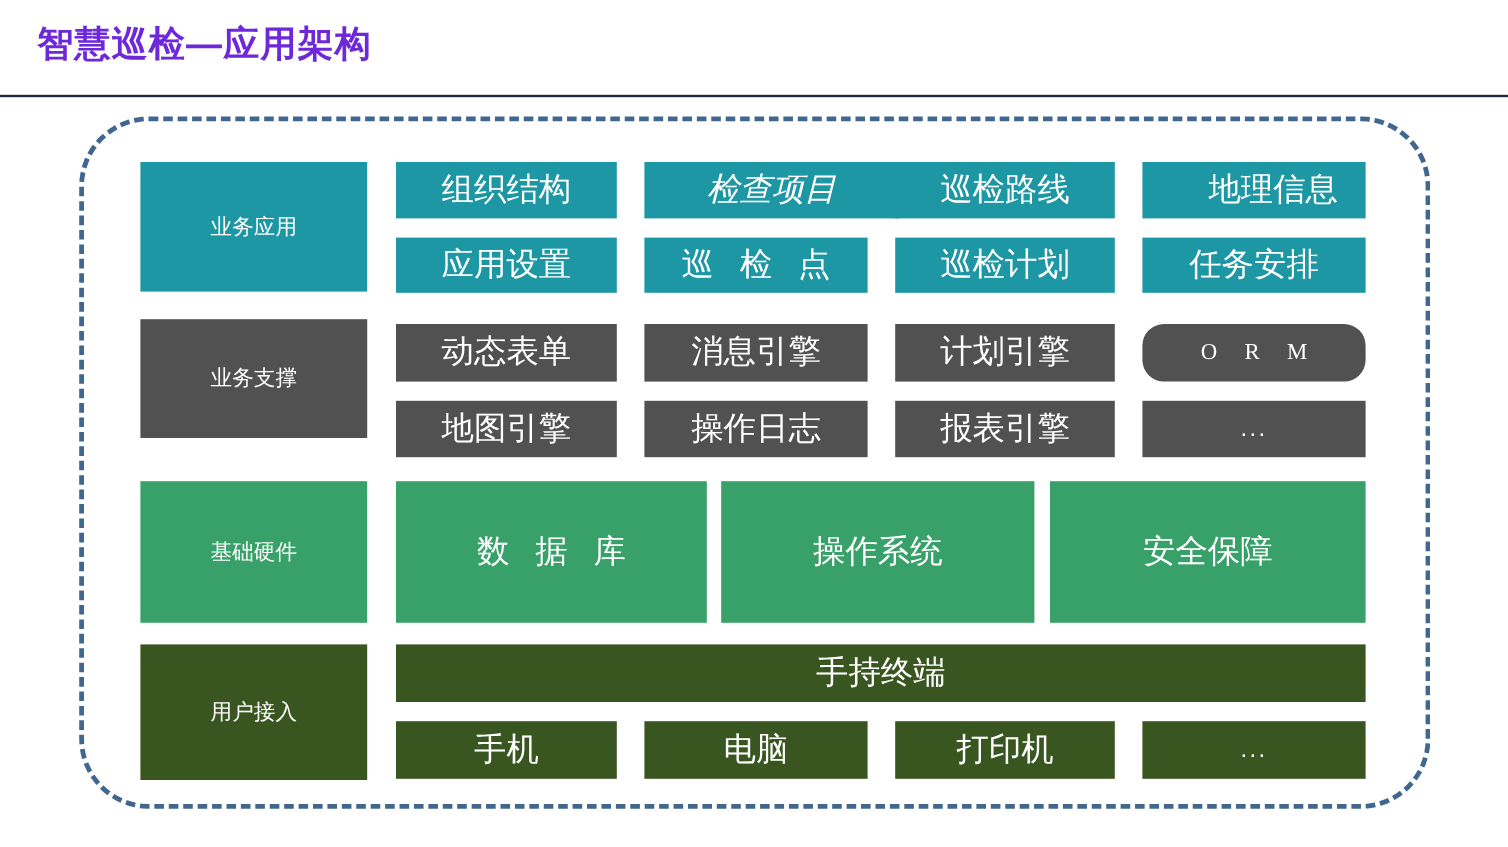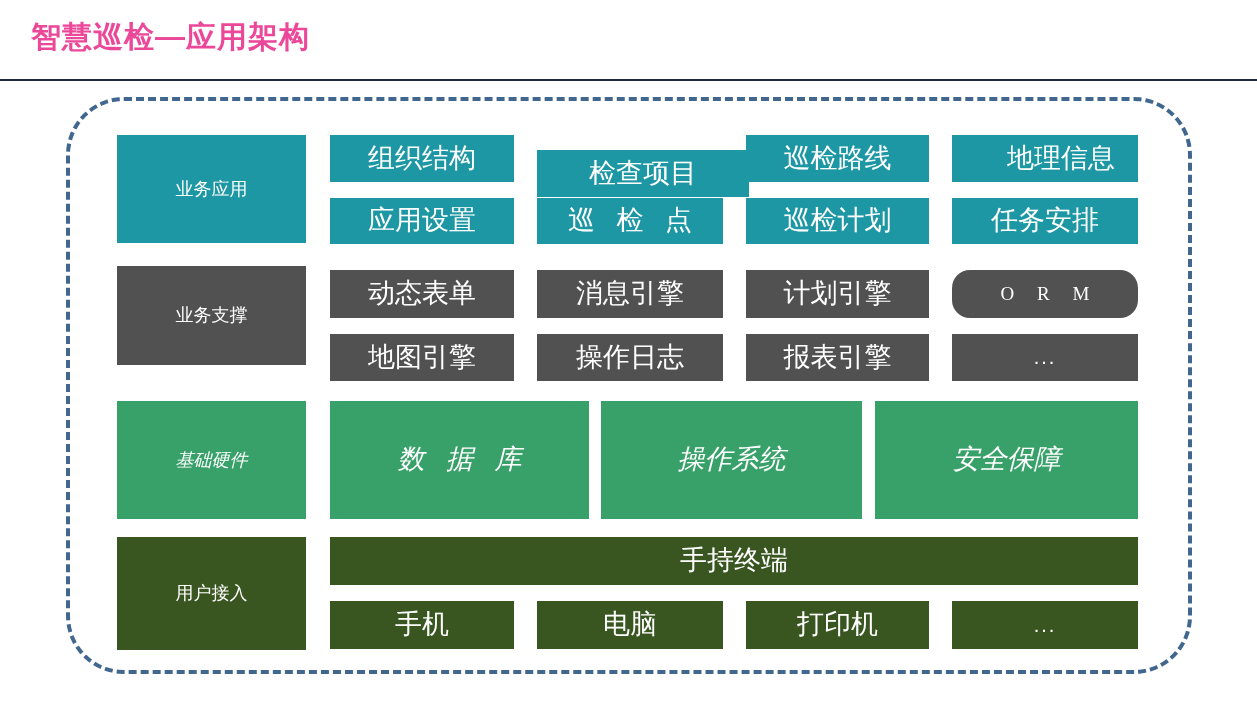--- a/index.html
+++ b/index.html
@@ -15,21 +15,21 @@
     position: relative;
   }
 
   
   #slide-title {
     position: absolute;
     left: 31px;
     top: 17px;
     font-size: 30px;
     font-weight: bold;
-    color: #ec4899;
+    color: #6d28d9;
     letter-spacing: 1px;
     white-space: nowrap;
   }
   #title-rule {
     position: absolute;
     left: 0;
     top: 79px;
     width: 1257px;
     height: 2px;
     background: #1f2b3d;
@@ -76,38 +76,38 @@
     font-size: 19px;
     letter-spacing: 9px;
     text-indent: 9px;
     border-radius: 18px;
   }
   .cell.ellipsis { font-size: 20px; letter-spacing: 2px; }
 
   
   .row-app     { background: #1d97a3; }
   .row-support { background: #515151; }
-  .row-infra   { background: #38a169; font-style: italic; }
+  .row-infra   { background: #38a169; }
   .row-access  { background: #395620; }
 </style>
 </head>
 <body>
 
 <div id="slide-title">智慧巡检—应用架构</div>
 
 <div id="title-rule"></div>
 
 <div id="dashed-frame"></div>
 
 <div id="diagram">
 
   <div class="cell row-app label-cell" style="left:117px; top:135px; width:189px; height:108px;">业务应用</div>
 
   <div class="cell row-app" style="left:330px; top:135px; width:184px; height:47px;">组织结构</div>
-  <div class="cell row-app" style="left:537px; top:150px; width:212px; height:47px;">检查项目</div>
+  <div class="cell row-app" style="left:537px; top:135px; width:212px; height:47px;font-style:italic;">检查项目</div>
   <div class="cell row-app" style="left:746px; top:135px; width:183px; height:47px;">巡检路线</div>
   <div class="cell row-app" style="left:952px; top:135px; width:186px; height:47px;padding-left:32px;">地理信息</div>
 
   <div class="cell row-app" style="left:330px; top:198px; width:184px; height:46px;">应用设置</div>
   <div class="cell row-app wide-space" style="left:537px; top:198px; width:186px; height:46px;">巡 检 点</div>
   <div class="cell row-app" style="left:746px; top:198px; width:183px; height:46px;">巡检计划</div>
   <div class="cell row-app" style="left:952px; top:198px; width:186px; height:46px;">任务安排</div>
 
   <div class="cell row-support label-cell" style="left:117px; top:266px; width:189px; height:99px;">业务支撑</div>
 

